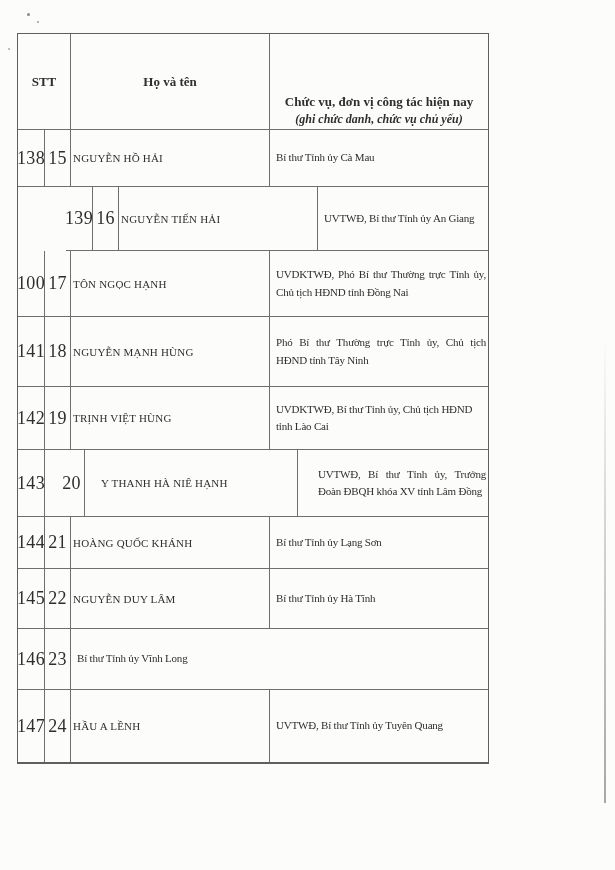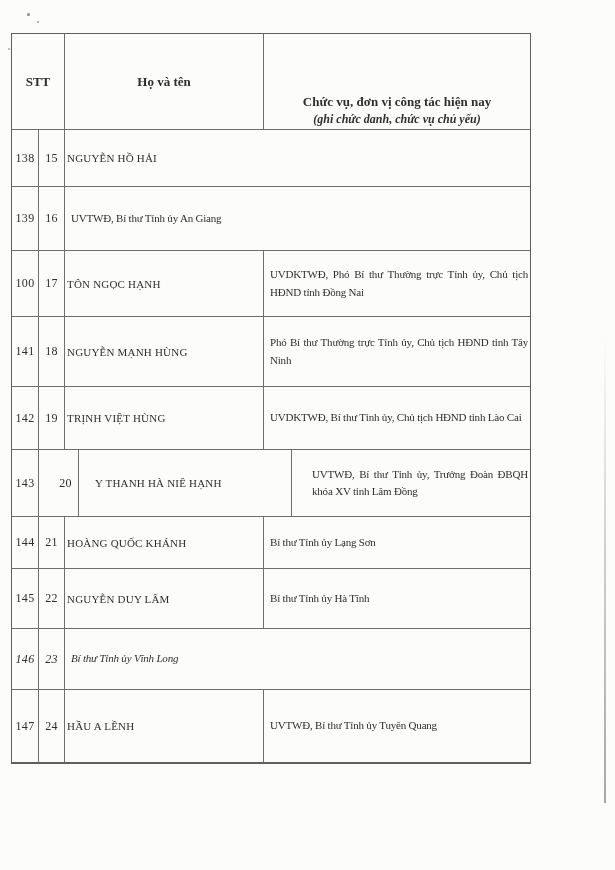--- a/index.html
+++ b/index.html
@@ -21,22 +21,22 @@
   
   .page-edge-line {
     position: absolute;
     left: 604px; top: 335px;
     width: 2px; height: 468px;
     background: linear-gradient(to bottom, rgba(110,110,110,0), rgba(110,110,110,0.28) 40%, rgba(110,110,110,0.6));
   }
 
   .doc-table {
     position: absolute;
-    left: 11px; top: 33px;
-    width: 520px;
+    left: 17px; top: 33px;
+    width: 472px;
     border: 1px solid #5f5f5f;
     border-bottom-width: 2px;
     background: transparent;
   }
 
   .thead {
     display: grid;
     grid-template-columns: 53px 199px 1fr;
     height: 96px;
     border-bottom: 1px solid #6e6e6e;
@@ -64,21 +64,21 @@
     border-bottom: 1px solid #6e6e6e;
   }
   .row:last-child { border-bottom: none; }
   .cell {
     display: flex;
     align-items: center;
     border-right: 1px solid #6e6e6e;
     overflow: hidden;
   }
   .cell:last-child { border-right: none; }
-  .c-stt, .c-sub { justify-content: center; font-size: 12px; letter-spacing: 0.3px; }
+  .c-stt, .c-sub { justify-content: center; font-size: 18px; letter-spacing: 0.3px; }
   .c-name {
     padding-left: 2px;
     font-size: 11px;
     letter-spacing: 0.2px;
     text-transform: none;
     text-align: center;
   }
   .c-pos {
     padding: 3px 2px 3px 6px;
     font-size: 11px;
@@ -113,28 +113,34 @@
   <div class="row" style="height: 57px;">
     <div class="cell c-stt">
           <span>138</span>
         </div>
     <div class="cell c-sub">
           <span>15</span>
         </div>
     <div class="cell c-name">
           <span>NGUYỄN HỒ HẢI</span>
         </div>
-  </div>
-
-  <div class="row" style="height: 64px;">
+    <div class="cell c-pos single">
+          <span>Bí thư Tỉnh ủy Cà Mau</span>
+        </div>
+  </div>
+
+  <div class="row" style="height: 64px; margin-left: 48px;">
     <div class="cell c-stt">
           <span>139</span>
         </div>
     <div class="cell c-sub">
           <span>16</span>
+        </div>
+    <div class="cell c-name">
+          <span>NGUYỄN TIẾN HẢI</span>
         </div>
     <div class="cell c-pos single">
           <span>UVTWĐ, Bí thư Tỉnh ủy An Giang</span>
         </div>
   </div>
 
   <div class="row" style="height: 66px;">
     <div class="cell c-stt">
           <span>100</span>
         </div>
@@ -217,21 +223,21 @@
           <span>22</span>
         </div>
     <div class="cell c-name">
           <span>NGUYỄN DUY LÂM</span>
         </div>
     <div class="cell c-pos single">
           <span>Bí thư Tỉnh ủy Hà Tĩnh</span>
         </div>
   </div>
 
-  <div class="row" style="height: 61px; font-style: italic;">
+  <div class="row" style="height: 61px;">
     <div class="cell c-stt">
           <span>146</span>
         </div>
     <div class="cell c-sub">
           <span>23</span>
         </div>
     <div class="cell c-pos single">
           <span>Bí thư Tỉnh ủy Vĩnh Long</span>
         </div>
   </div>

